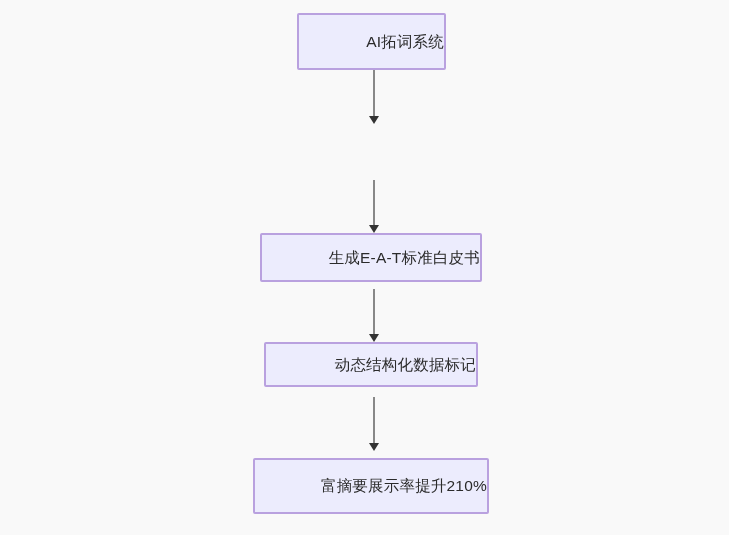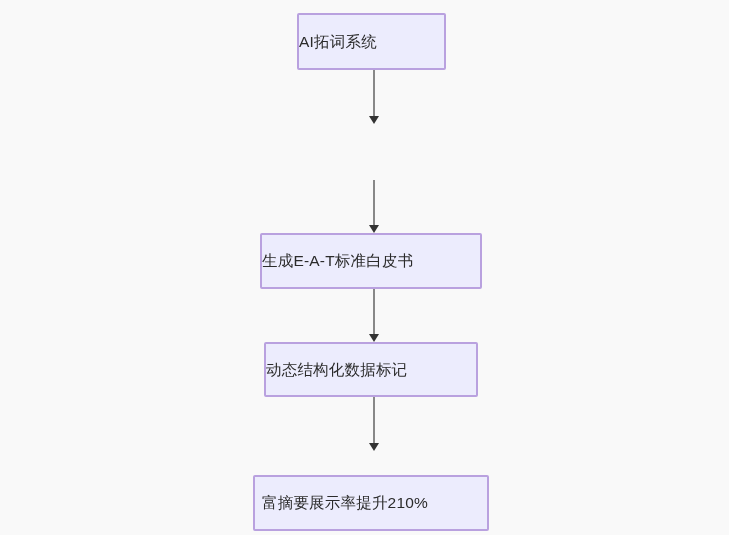--- a/index.html
+++ b/index.html
@@ -19,21 +19,21 @@
     height: 535px;
   }
   .node {
     position: absolute;
     box-sizing: border-box;
     background: #ececfd;
     border: 2px solid #b9a1df;
     border-radius: 2px;
     display: flex;
     align-items: center;
-    justify-content: flex-start;
+    justify-content: flex-end;
     color: #2b2b2b;
     font-size: 15.5px;
     line-height: 1;
     letter-spacing: 0.2px;
     white-space: nowrap;
   }
   .node-label {
     display: block;
   }
   .edge {
@@ -80,25 +80,25 @@
   <div class="edge" style="left:373px; top:397px; height:54px;">
     <div class="edge-line" style="height:46px;"></div>
     <div class="edge-head" style="top:46px;"></div>
   </div>
 
   <div class="node" style="left:297px; top:13px; width:149px; height:57px;">
     <span class="node-label">AI拓词系统</span>
   </div>
 
 
-  <div class="node" style="left:260px; top:233px; width:222px; height:56px;">
+  <div class="node" style="left:260px; top:233px; width:222px; height:49px;">
     <span class="node-label">生成E-A-T标准白皮书</span>
   </div>
 
-  <div class="node" style="left:264px; top:342px; width:214px; height:55px;">
+  <div class="node" style="left:264px; top:342px; width:214px; height:45px;">
     <span class="node-label">动态结构化数据标记</span>
   </div>
 
-  <div class="node" style="left:253px; top:475px; width:236px; height:56px;padding-left:7px;">
+  <div class="node" style="left:253px; top:458px; width:236px; height:56px;padding-left:7px;">
     <span class="node-label">富摘要展示率提升210%</span>
   </div>
 
 </div>
 
 </body></html>

